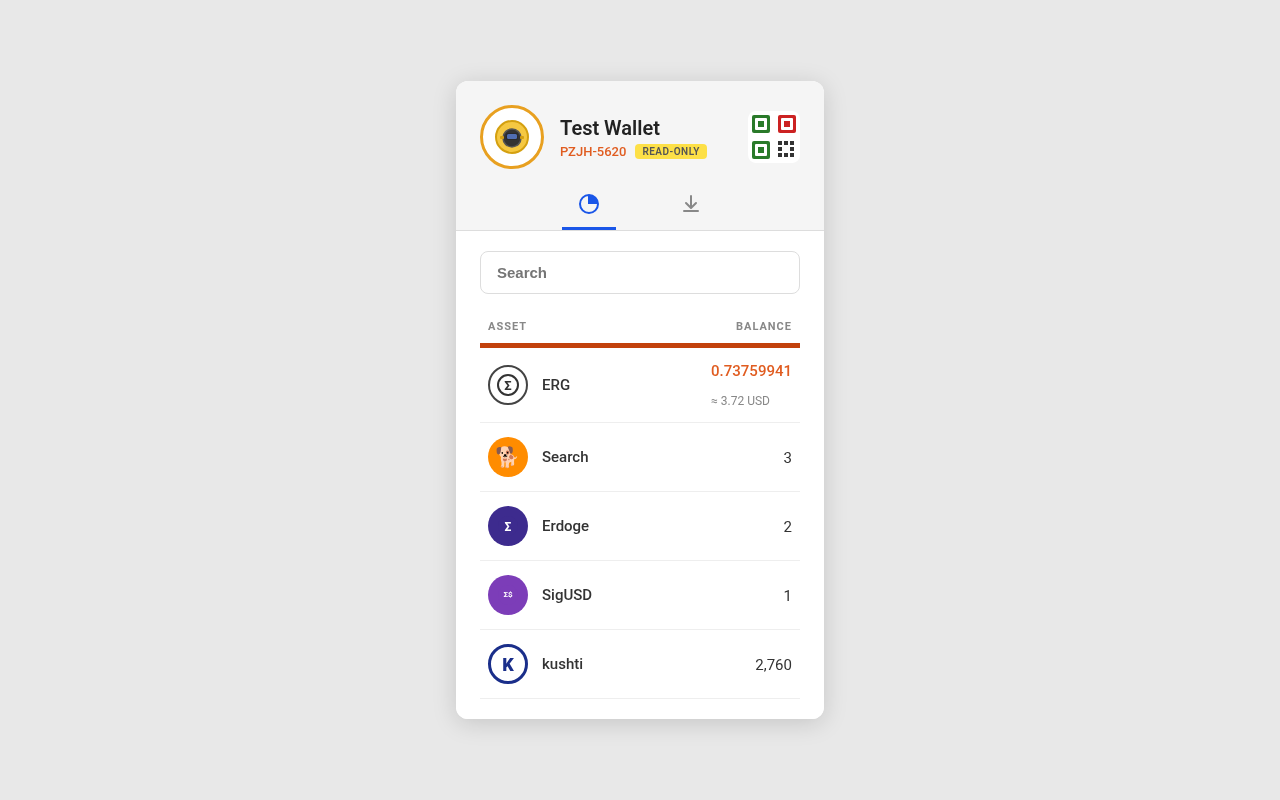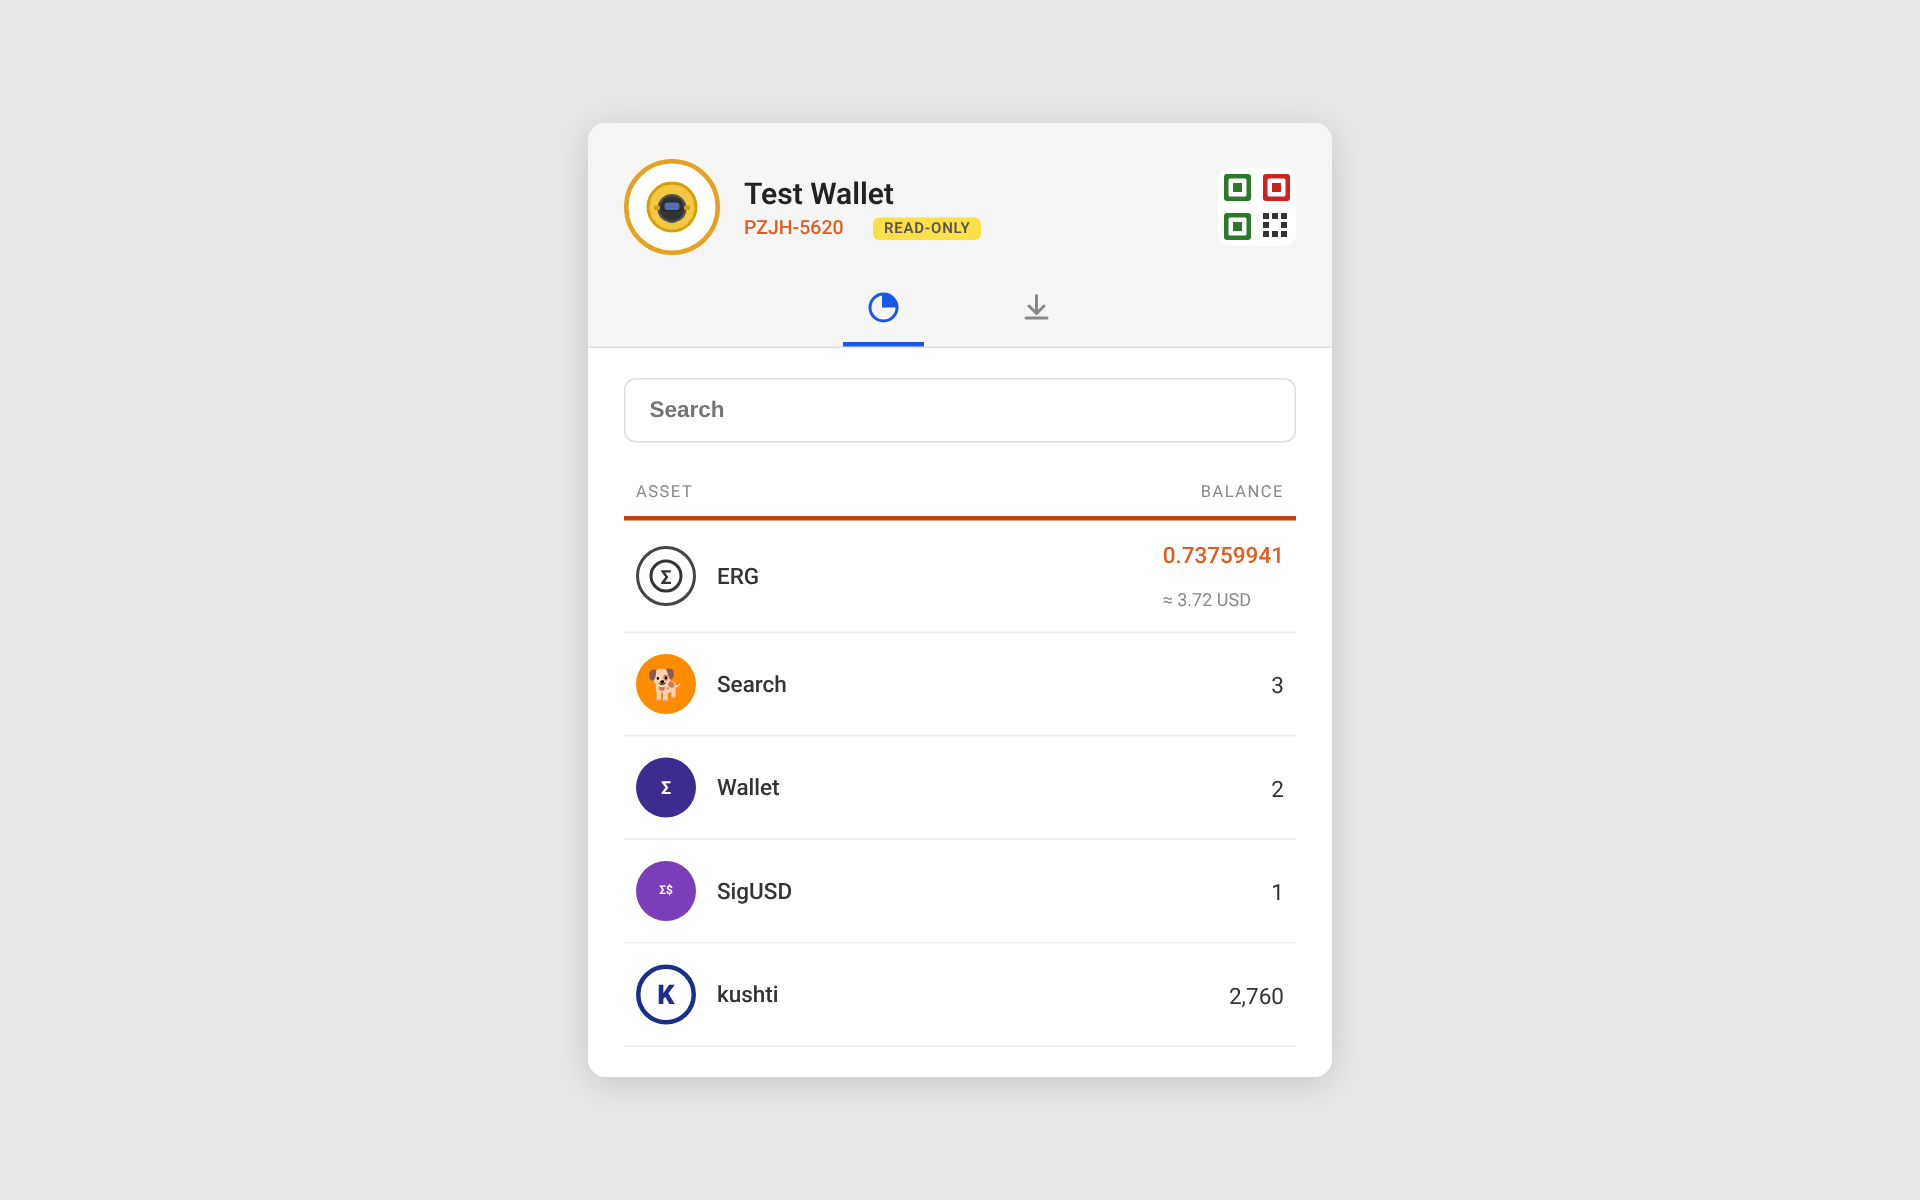--- a/index.html
+++ b/index.html
@@ -7,21 +7,21 @@
       background: #e8e8e8;
       display: flex;
       justify-content: center;
       align-items: center;
       min-height: 100vh;
       font-family: -apple-system, BlinkMacSystemFont, 'Segoe UI', Roboto, sans-serif;
     }
     .wallet-card {
       background: #fff;
       border-radius: 12px;
-      width: 496px;
+      width: 368px;
       box-shadow: 0 4px 24px rgba(0,0,0,0.15);
       overflow: hidden;
       position: relative;
     }
     .wallet-header {
       background: #f5f5f5;
       padding: 24px 24px 0 24px;
       display: flex;
       align-items: center;
       gap: 16px;
@@ -42,21 +42,21 @@
       flex: 1;
     }
     .wallet-name {
       font-size: 20px;
       font-weight: 600;
       color: #222;
     }
     .wallet-meta {
       display: flex;
       align-items: center;
-      gap: 20px;
+      gap: 9px;
       margin-top: 4px;
     }
     .wallet-id {
       color: #e05c20;
       font-size: 13px;
       font-weight: 500;
     }
     .read-only-badge {
       background: #fde047;
       color: #555;
@@ -115,24 +115,24 @@
       font-weight: bold;
     }
     .assets-table {
       width: 100%;
     }
     .assets-header {
       display: flex;
       justify-content: space-between;
       padding: 6px 8px 10px 8px;
       font-size: 11px;
-      font-weight: 400;
+      font-weight: 700;
       letter-spacing: 1px;
       color: #888;
-      border-bottom: 3px solid #c2410c;
+      border-bottom: 5px solid #c2410c;
       gap: 24px;
     }
     .asset-row {
       display: flex;
       align-items: center;
       padding: 14px 8px;
       border-bottom: 1px solid #eee;
       cursor: pointer;
     }
     .asset-icon {
@@ -314,21 +314,21 @@
         </div>
       </div>
 
       <div class="asset-row">
         <div class="asset-icon sigrsv-icon">
           <svg width="22" height="22" viewBox="0 0 22 22">
             <circle cx="11" cy="11" r="10" fill="#3d2b8e"></circle>
             <text x="11" y="15.5" text-anchor="middle" font-size="12" font-weight="700" fill="#fff">Σ</text>
           </svg>
         </div>
-        <span class="asset-name">Wallet</span>
+        <span class="asset-name">Erdoge</span>
         <div class="asset-balance">
           <span class="balance-simple">2</span>
         </div>
       </div>
 
       <div class="asset-row">
         <div class="asset-icon sigusd-icon">
           <svg width="22" height="22" viewBox="0 0 22 22">
             <circle cx="11" cy="11" r="10" fill="#7c3db8"></circle>
             <text x="11" y="13" text-anchor="middle" font-size="8" font-weight="700" fill="#fff">Σ$</text>

